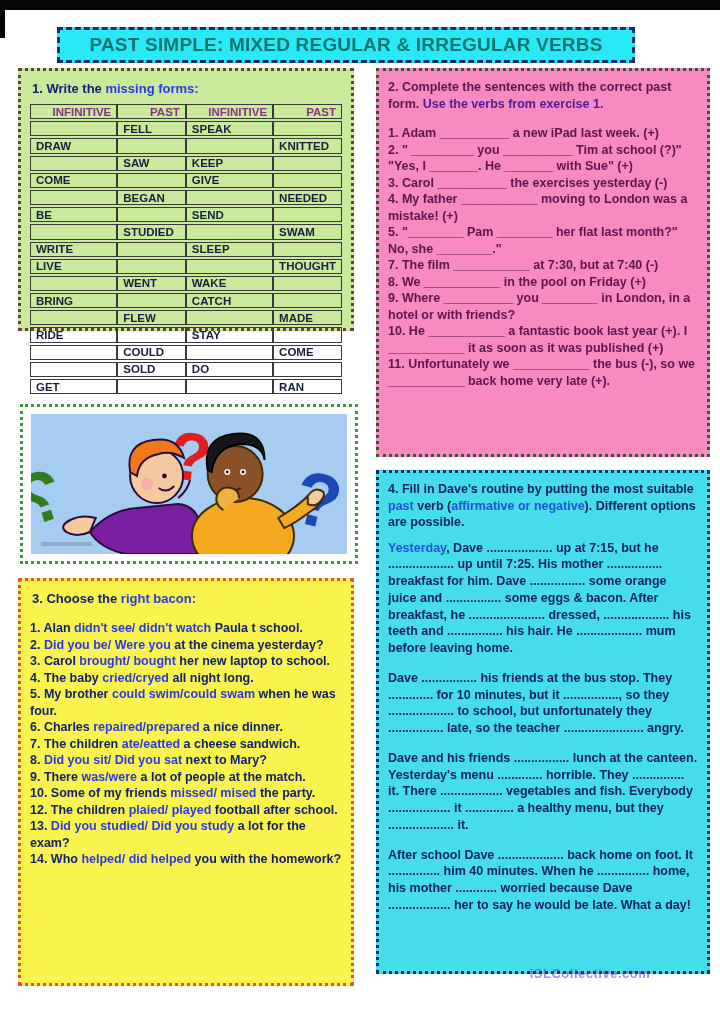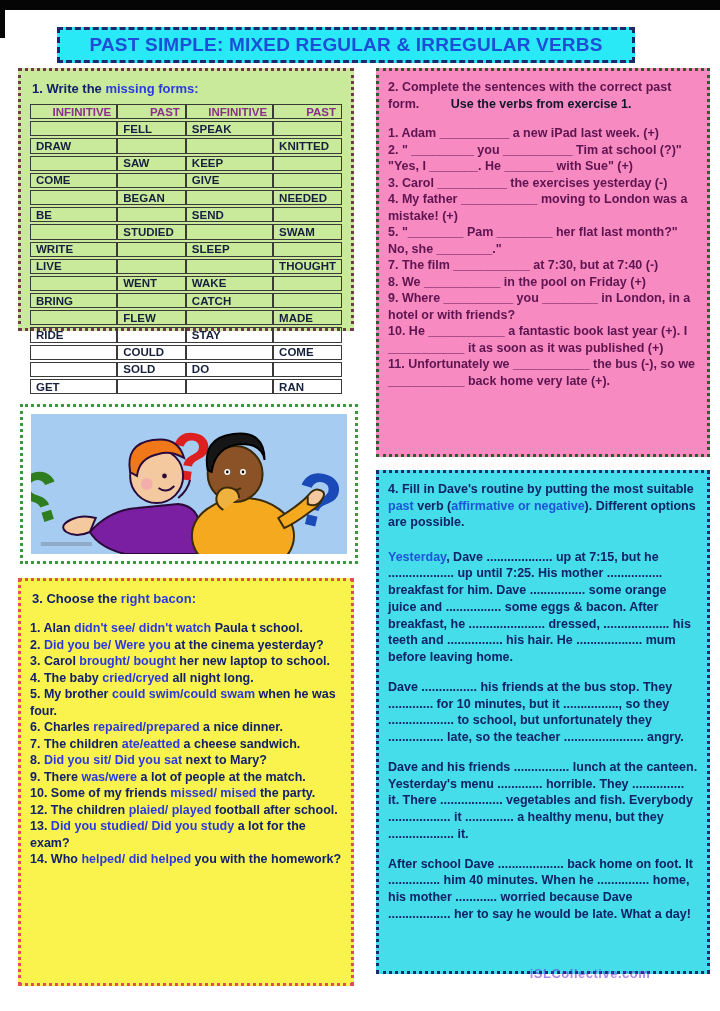--- a/index.html
+++ b/index.html
@@ -8,35 +8,35 @@
     font-family:"Liberation Sans",sans-serif;font-weight:bold;
     -webkit-font-smoothing:antialiased;overflow:hidden;
   }
   .topbar{position:absolute;left:0;top:0;width:720px;height:10px;background:#050505;}
   .topbar-corner{position:absolute;left:0;top:0;width:5px;height:38px;background:#050505;}
 
   .title-box{
     position:absolute;left:57px;top:27px;width:572px;height:30px;
     background:#2ae9f7;border:3px dashed #1b2a6b;
     display:flex;align-items:center;justify-content:center;
-    color:#1d4ed8;font-size:19px;letter-spacing:.2px;white-space:nowrap;
+    color:#0f766e;font-size:19px;letter-spacing:.2px;white-space:nowrap;
   }
 
   .box{position:absolute;box-sizing:border-box;padding:8px 9px;}
   .s1{left:18px;top:68px;width:336px;height:263px;background:#c9e99b;border:3px dotted #703a4a;}
   .s2{left:376px;top:68px;width:334px;height:389px;background:#f78ac0;border:3px dotted #2e5c2e;color:#5d1450;}
   .s3{left:18px;top:578px;width:336px;height:408px;background:#fbf34d;border:3px dotted #e05050;color:#12216b;}
   .s4{left:376px;top:470px;width:334px;height:504px;background:#45dde9;border:3px dotted #1b2a6b;color:#102268;}
 
   .s1 .heading{color:#12216b;font-size:13px;margin:2px 0 6px 2px;}
   .s2 .heading{font-size:12.5px;line-height:1.32;margin-bottom:13px;}
   .s3 .heading{font-size:13px;margin:2px 0 14px 2px;}
-  .s4 .heading{font-size:12.5px;line-height:1.32;margin-bottom:18px;}
+  .s4 .heading{font-size:12.5px;line-height:1.32;margin-bottom:9px;}
   .acc{color:#2b3ae0;}
-  .s2 .acc{color:#0f172a;margin-left:28px;}
+  .s2 .acc{color:#4c1d95;}
   .s4 .acc{color:#1d55d8;}
 
   .s2-item,.s3-item{font-size:12.5px;line-height:1.32;}
   .s4-para{font-size:12.5px;line-height:1.34;margin-bottom:13px;}
 
   table.verb-table{
     border-collapse:separate;border-spacing:0 2px;width:100%;margin-top:2px;
     background:transparent;
   }
   table.verb-table th,table.verb-table td{

